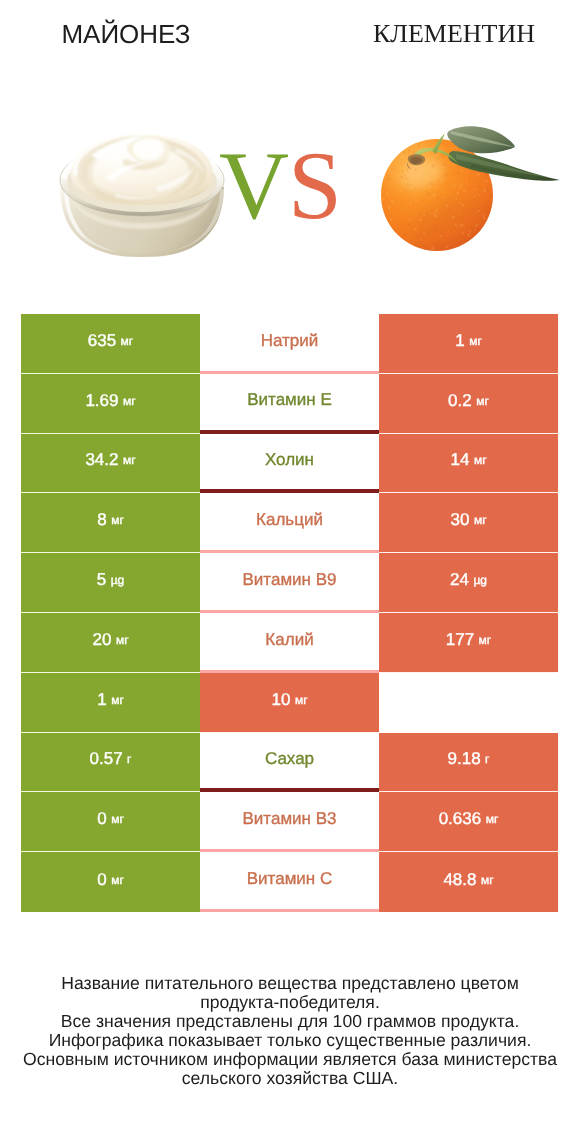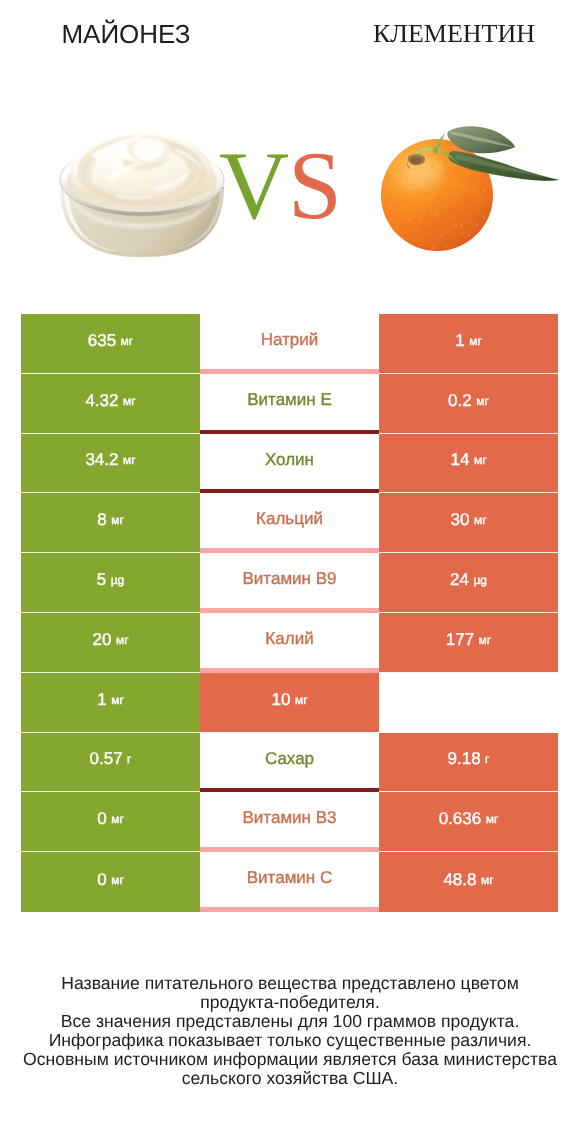--- a/index.html
+++ b/index.html
@@ -28,21 +28,21 @@
   .cell-l{background:#85a72f;border-bottom:1px solid #f4fade;}
   .cell-r{background:#e2694a;border-bottom:1px solid #fdf2ec;}
   .row:last-child .cell-l,.row:last-child .cell-r{border-bottom:none;}
   .cell-c{width:179px;box-sizing:border-box;display:flex;align-items:center;justify-content:center;background:#fff;}
   .num{opacity:0.999;font-size:17px;font-weight:400;-webkit-text-stroke:0.4px #ffffff;position:relative;top:-2.5px;}
   .unit{opacity:0.999;font-size:12px;font-weight:400;margin-left:4.5px;-webkit-text-stroke:0.4px #ffffff;position:relative;top:-2.5px;}
   .nut{opacity:0.999;font-size:17px;font-weight:400;position:relative;top:-1.5px;}
   .w-left .nut{color:#71882f;-webkit-text-stroke:0.35px #71882f;}
   .w-right .nut{color:#c9704f;-webkit-text-stroke:0.35px #c9704f;}
   .w-left .cell-c{border-bottom:4px solid #7f1d1d;}
-  .w-right .cell-c{border-bottom:5px solid #fca5a5;}
+  .w-right .cell-c{border-bottom:3px solid #fca5a5;}
 
   
   #footnote{position:absolute;opacity:0.999;left:0;top:974px;width:580px;text-align:center;color:#1d1d1b;font-size:17.6px;line-height:19px;}
 </style>
 </head>
 <body>
 
 <div class="page">
 
   <div class="title" id="title-left">МАЙОНЕЗ</div>
@@ -443,21 +443,21 @@
         <div class="cell-c">
           <span class="nut">Натрий</span>
         </div>
         <div class="cell-r">
           <span class="num">1</span>
           <span class="unit">мг</span>
         </div>
       </div>
       <div class="row w-left">
         <div class="cell-l">
-          <span class="num">4.32</span>
+          <span class="num">1.69</span>
           <span class="unit">мг</span>
         </div>
         <div class="cell-c">
           <span class="nut">Витамин E</span>
         </div>
         <div class="cell-r">
           <span class="num">0.2</span>
           <span class="unit">мг</span>
         </div>
       </div>

